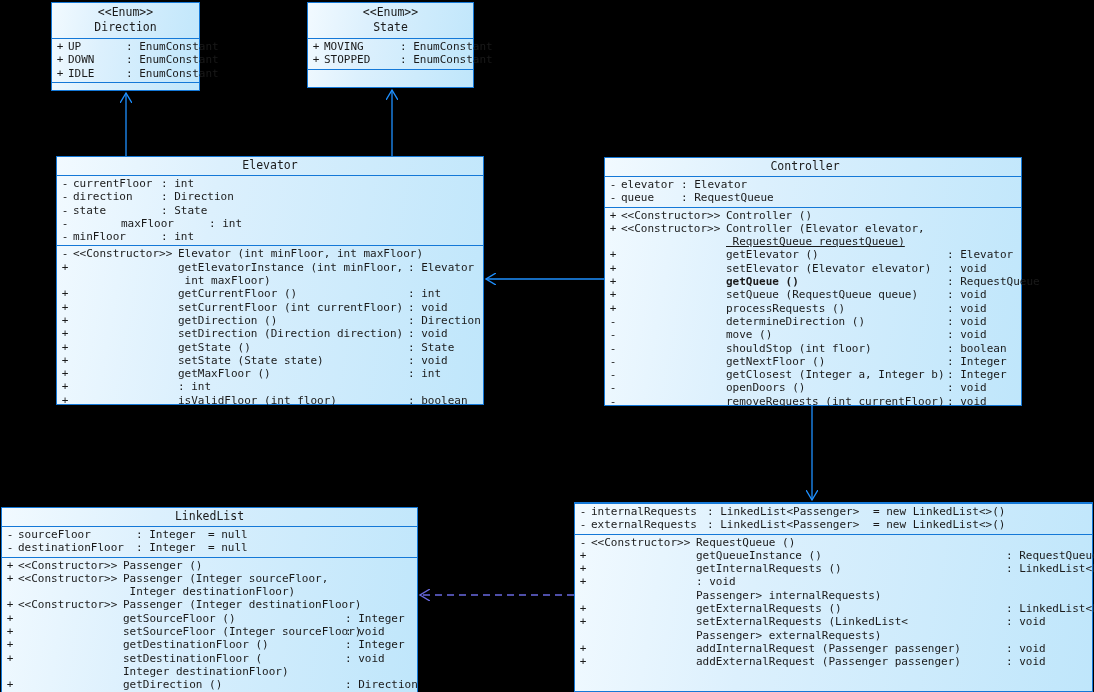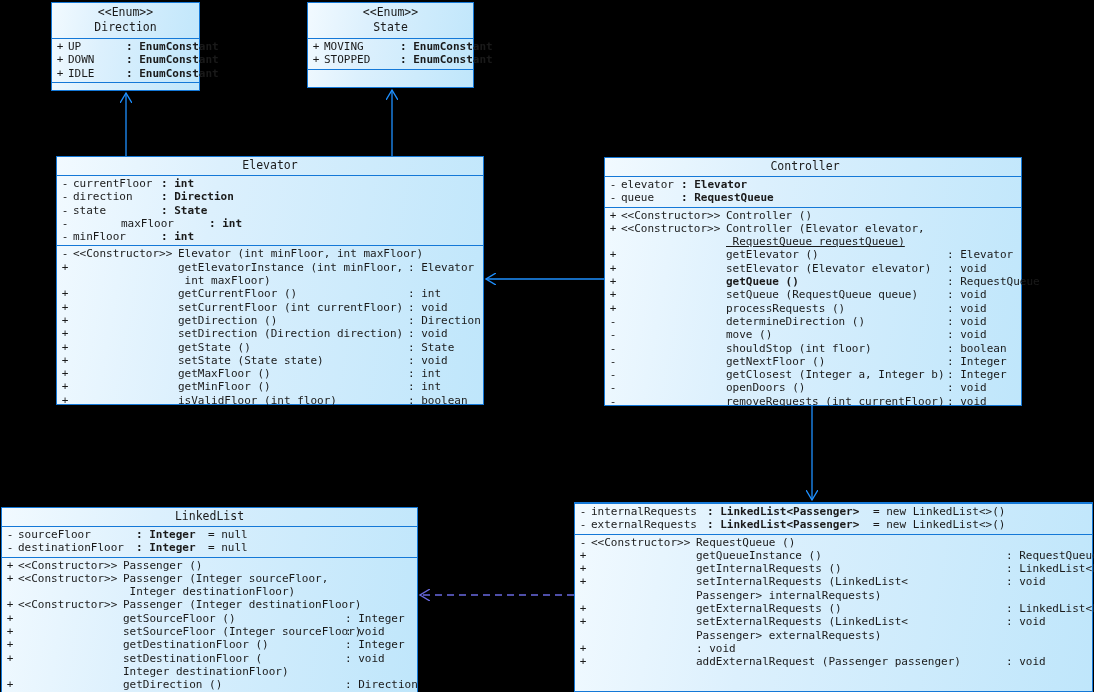--- a/index.html
+++ b/index.html
@@ -11,21 +11,21 @@
           color:#1a1a1a;}
   .cmp{border-top:1px solid #1478d7;}
   .cmp.first{border-top:none;}
   .title{text-align:center;font-size:11.5px;line-height:15px;padding:2px 0 3px 0;}
   .title .stereo{display:block;}
   .rows{padding:1px 0 2px 0;}
 
   .row{display:flex;font-size:11px;line-height:13.3px;white-space:pre;}
   .vis{width:16px;flex:none;text-align:center;}
   .nm{flex:none;}
-  .ty{flex:none;font-weight:bold;}
+  .ty{flex:none;}
   .dv{flex:none;}
   .stereocol{flex:none;}
   .mname{flex:none;}
   .rtype{flex:none;}
 
   
   svg.links{position:absolute;left:0;top:0;width:1094px;height:692px;
             pointer-events:none;}
 </style>
 </head>
@@ -97,21 +97,21 @@
       <div class="row"><span class="vis">-</span><span class="stereocol" style="width: 105px;">&lt;&lt;Constructor&gt;&gt;</span><span class="mname" style="width: 230px;">Elevator (int minFloor, int maxFloor)</span><span class="rtype"></span></div>
       <div class="row"><span class="vis">+</span><span class="stereocol" style="width: 105px;"></span><span class="mname" style="width: 230px;">getElevatorInstance (int minFloor,</span><span class="rtype">: Elevator</span></div>
       <div class="row"><span class="vis"></span><span class="stereocol" style="width: 105px;"></span><span class="mname" style="width: 230px; padding-left: 0px;"> int maxFloor)</span><span class="rtype"></span></div>
       <div class="row"><span class="vis">+</span><span class="stereocol" style="width: 105px;"></span><span class="mname" style="width: 230px;">getCurrentFloor ()</span><span class="rtype">: int</span></div>
       <div class="row"><span class="vis">+</span><span class="stereocol" style="width: 105px;"></span><span class="mname" style="width: 230px;">setCurrentFloor (int currentFloor)</span><span class="rtype">: void</span></div>
       <div class="row"><span class="vis">+</span><span class="stereocol" style="width: 105px;"></span><span class="mname" style="width: 230px;">getDirection ()</span><span class="rtype">: Direction</span></div>
       <div class="row"><span class="vis">+</span><span class="stereocol" style="width: 105px;"></span><span class="mname" style="width: 230px;">setDirection (Direction direction)</span><span class="rtype">: void</span></div>
       <div class="row"><span class="vis">+</span><span class="stereocol" style="width: 105px;"></span><span class="mname" style="width: 230px;">getState ()</span><span class="rtype">: State</span></div>
       <div class="row"><span class="vis">+</span><span class="stereocol" style="width: 105px;"></span><span class="mname" style="width: 230px;">setState (State state)</span><span class="rtype">: void</span></div>
       <div class="row"><span class="vis">+</span><span class="stereocol" style="width: 105px;"></span><span class="mname" style="width: 230px;">getMaxFloor ()</span><span class="rtype">: int</span></div>
-      <div class="row"><span class="vis">+</span><span class="stereocol" style="width: 105px;"></span><span class="mname" style="width: 230px;">getMinFloor ()</span><span class="rtype">: int</span></div>
+      <div class="row"><span class="vis">+</span><span class="stereocol" style="width: 105px;"></span><span class="rtype">: int</span></div>
       <div class="row"><span class="vis">+</span><span class="stereocol" style="width: 105px;"></span><span class="mname" style="width: 230px;">isValidFloor (int floor)</span><span class="rtype">: boolean</span></div>
     </div>
 </div>
 
 <div class="umlbox" style="left:604px;top:157px;width:418px;height:249px;">
   <div class="cmp first">
     <div class="title" style="padding:1px 16px 2px 0;">
       <span>Controller</span>
     </div>
   </div>
@@ -164,26 +164,26 @@
 
 <div class="umlbox" style="left:574px;top:502px;width:519px;height:190px;">
   <div class="cmp rows" id="rq-attrs">
       <div class="row"><span class="vis">-</span><span class="nm" style="width: 116px;">internalRequests</span><span class="ty" style="width: 166px;">: LinkedList&lt;Passenger&gt;</span><span class="dv">= new LinkedList&lt;&gt;()</span></div>
       <div class="row"><span class="vis">-</span><span class="nm" style="width: 116px;">externalRequests</span><span class="ty" style="width: 166px;">: LinkedList&lt;Passenger&gt;</span><span class="dv">= new LinkedList&lt;&gt;()</span></div>
     </div>
   <div class="cmp rows" id="rq-meths">
       <div class="row"><span class="vis">-</span><span class="stereocol" style="width: 105px;">&lt;&lt;Constructor&gt;&gt;</span><span class="mname" style="width: 310px;">RequestQueue ()</span><span class="rtype"></span></div>
       <div class="row"><span class="vis">+</span><span class="stereocol" style="width: 105px;"></span><span class="mname" style="width: 310px;">getQueueInstance ()</span><span class="rtype">: RequestQueue</span></div>
       <div class="row"><span class="vis">+</span><span class="stereocol" style="width: 105px;"></span><span class="mname" style="width: 310px;">getInternalRequests ()</span><span class="rtype">: LinkedList&lt;Passenger&gt;</span></div>
-      <div class="row"><span class="vis">+</span><span class="stereocol" style="width: 105px;"></span><span class="mname" style="width: 310px;">setInternalRequests (LinkedList&lt;</span><span class="rtype">: void</span></div>
+      <div class="row"><span class="vis">+</span><span class="stereocol" style="width: 105px;"></span><span class="rtype">: void</span></div>
       <div class="row"><span class="vis"></span><span class="stereocol" style="width: 105px;"></span><span class="mname" style="width: 310px; padding-left: 0px;">Passenger&gt; internalRequests)</span><span class="rtype"></span></div>
       <div class="row"><span class="vis">+</span><span class="stereocol" style="width: 105px;"></span><span class="mname" style="width: 310px;">getExternalRequests ()</span><span class="rtype">: LinkedList&lt;Passenger&gt;</span></div>
       <div class="row"><span class="vis">+</span><span class="stereocol" style="width: 105px;"></span><span class="mname" style="width: 310px;">setExternalRequests (LinkedList&lt;</span><span class="rtype">: void</span></div>
       <div class="row"><span class="vis"></span><span class="stereocol" style="width: 105px;"></span><span class="mname" style="width: 310px; padding-left: 0px;">Passenger&gt; externalRequests)</span><span class="rtype"></span></div>
-      <div class="row"><span class="vis">+</span><span class="stereocol" style="width: 105px;"></span><span class="rtype">: void</span></div>
+      <div class="row"><span class="vis">+</span><span class="stereocol" style="width: 105px;"></span><span class="mname" style="width: 310px;">addInternalRequest (Passenger passenger)</span><span class="rtype">: void</span></div>
       <div class="row"><span class="vis">+</span><span class="stereocol" style="width: 105px;"></span><span class="mname" style="width: 310px;">addExternalRequest (Passenger passenger)</span><span class="rtype">: void</span></div>
     </div>
 </div>
 
 <svg class="links">
   <defs>
     <marker id="oa" markerWidth="12" markerHeight="12" refX="10" refY="6" orient="auto" markerUnits="userSpaceOnUse">
       <path d="M0,0 L10,6 L0,12" fill="none" stroke="#1e90ff" stroke-width="1.4"></path>
     </marker>
     <marker id="oad" markerWidth="12" markerHeight="12" refX="10" refY="6" orient="auto" markerUnits="userSpaceOnUse">

